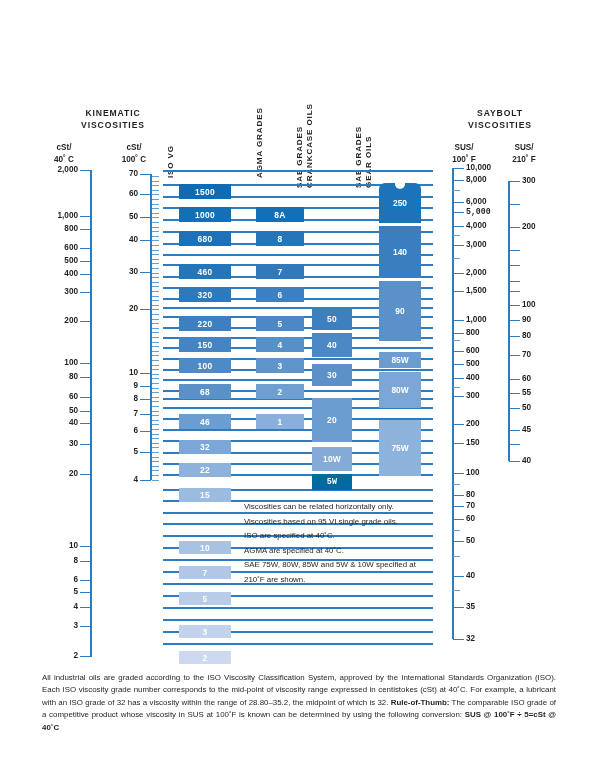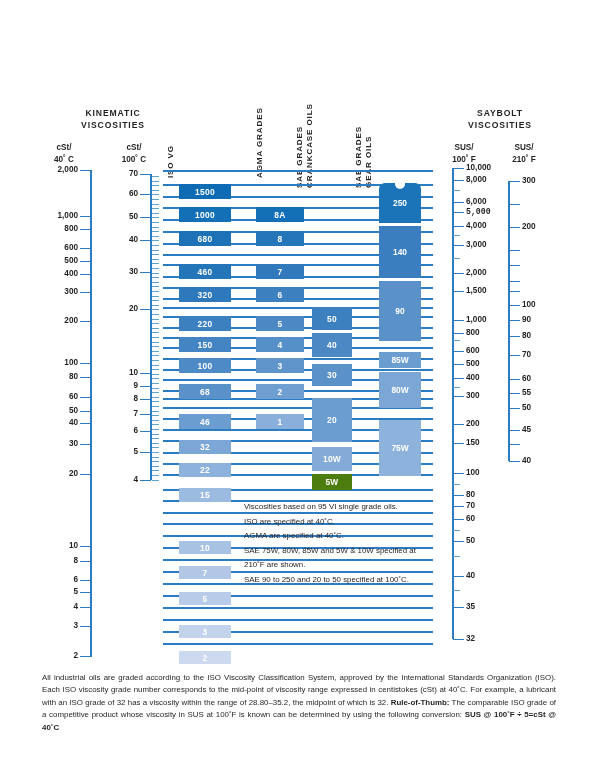--- a/index.html
+++ b/index.html
@@ -426,36 +426,36 @@
       <div class="bar" style="left: 256px; top: 316px; width: 48px; height: 15px; background: rgb(75, 136, 196);">5</div>
       <div class="bar" style="left: 256px; top: 337px; width: 48px; height: 15px; background: rgb(85, 144, 200);">4</div>
       <div class="bar" style="left: 256px; top: 358px; width: 48px; height: 15px; background: rgb(95, 149, 202);">3</div>
       <div class="bar" style="left: 256px; top: 384px; width: 48px; height: 15px; background: rgb(111, 158, 209);">2</div>
       <div class="bar" style="left: 256px; top: 414px; width: 48px; height: 15px; background: rgb(138, 175, 218);">1</div>
       <div class="bar" style="left: 312px; top: 307px; width: 40px; height: 23px; background: rgb(61, 128, 192);">50</div>
       <div class="bar" style="left: 312px; top: 333px; width: 40px; height: 24px; background: rgb(75, 136, 196);">40</div>
       <div class="bar" style="left: 312px; top: 364px; width: 40px; height: 22px; background: rgb(90, 145, 201);">30</div>
       <div class="bar" style="left: 312px; top: 398px; width: 40px; height: 44px; background: rgb(108, 157, 208);">20</div>
       <div class="bar" style="left: 312px; top: 447px; width: 40px; height: 24px; background: rgb(132, 170, 215);">10W</div>
-      <div class="bar" style="left: 312px; top: 474px; width: 40px; height: 16px; background: #4d7c0f;">5W</div>
+      <div class="bar" style="left: 312px; top: 474px; width: 40px; height: 16px; background: #0369a1; font-family: Liberation Mono, monospace;">5W</div>
       <div class="gear-bar" style="left: 379px; top: 183px; width: 42px; height: 40px; background: rgb(27, 116, 184); border-top-left-radius: 6px; border-top-right-radius: 6px;">250<div style="position: absolute; left: 16px; top: -1px; width: 10px; height: 7px; background: rgb(255, 255, 255); border-radius: 0px 0px 6px 6px;"></div></div>
       <div class="gear-bar" style="left: 379px; top: 226px; width: 42px; height: 52px; background: rgb(58, 126, 191);">140</div>
       <div class="gear-bar" style="left: 379px; top: 281px; width: 42px; height: 60px; background: rgb(90, 145, 201);">90</div>
       <div class="gear-bar" style="left: 379px; top: 352px; width: 42px; height: 16px; background: rgb(108, 157, 208);">85W</div>
       <div class="gear-bar" style="left: 379px; top: 372px; width: 42px; height: 36px; background: rgb(123, 166, 213);">80W</div>
       <div class="gear-bar" style="left: 379px; top: 420px; width: 42px; height: 56px; background: rgb(141, 178, 219);">75W</div>
     </div>
 
   <div class="notes" id="notes-layer">
+      <div class="note-line">Viscosities can be related horizontally only.</div>
       <div class="note-line">Viscosities based on 95 VI single grade oils.</div>
       <div class="note-line">ISO are specified at 40˚C.</div>
       <div class="note-line">AGMA are specified at 40˚C.</div>
       <div class="note-line">SAE 75W, 80W, 85W and 5W &amp; 10W specified at</div>
       <div class="note-line">210˚F are shown.</div>
-      <div class="note-line">SAE 90 to 250 and 20 to 50 specified at 100˚C.</div>
     </div>
 
 
   <div class="para">
     <span>All industrial oils are graded according to the ISO Viscosity Classification System, approved by the International Standards Organization (ISO). Each ISO viscosity grade number corresponds to the mid-point of viscosity range expressed in centistokes (cSt) at 40˚C. For example, a lubricant with an ISO grade of 32 has a viscosity within the range of 28.80–35.2, the midpoint of which is 32. </span><b>Rule-of-Thumb:</b><span> The comparable ISO grade of a competitive product whose viscosity in SUS at 100˚F is known can be determined by using the following conversion: </span><b>SUS @ 100˚F ÷ 5=cSt @ 40˚C</b>
   </div>
 
 </div>
 
 </body></html>

